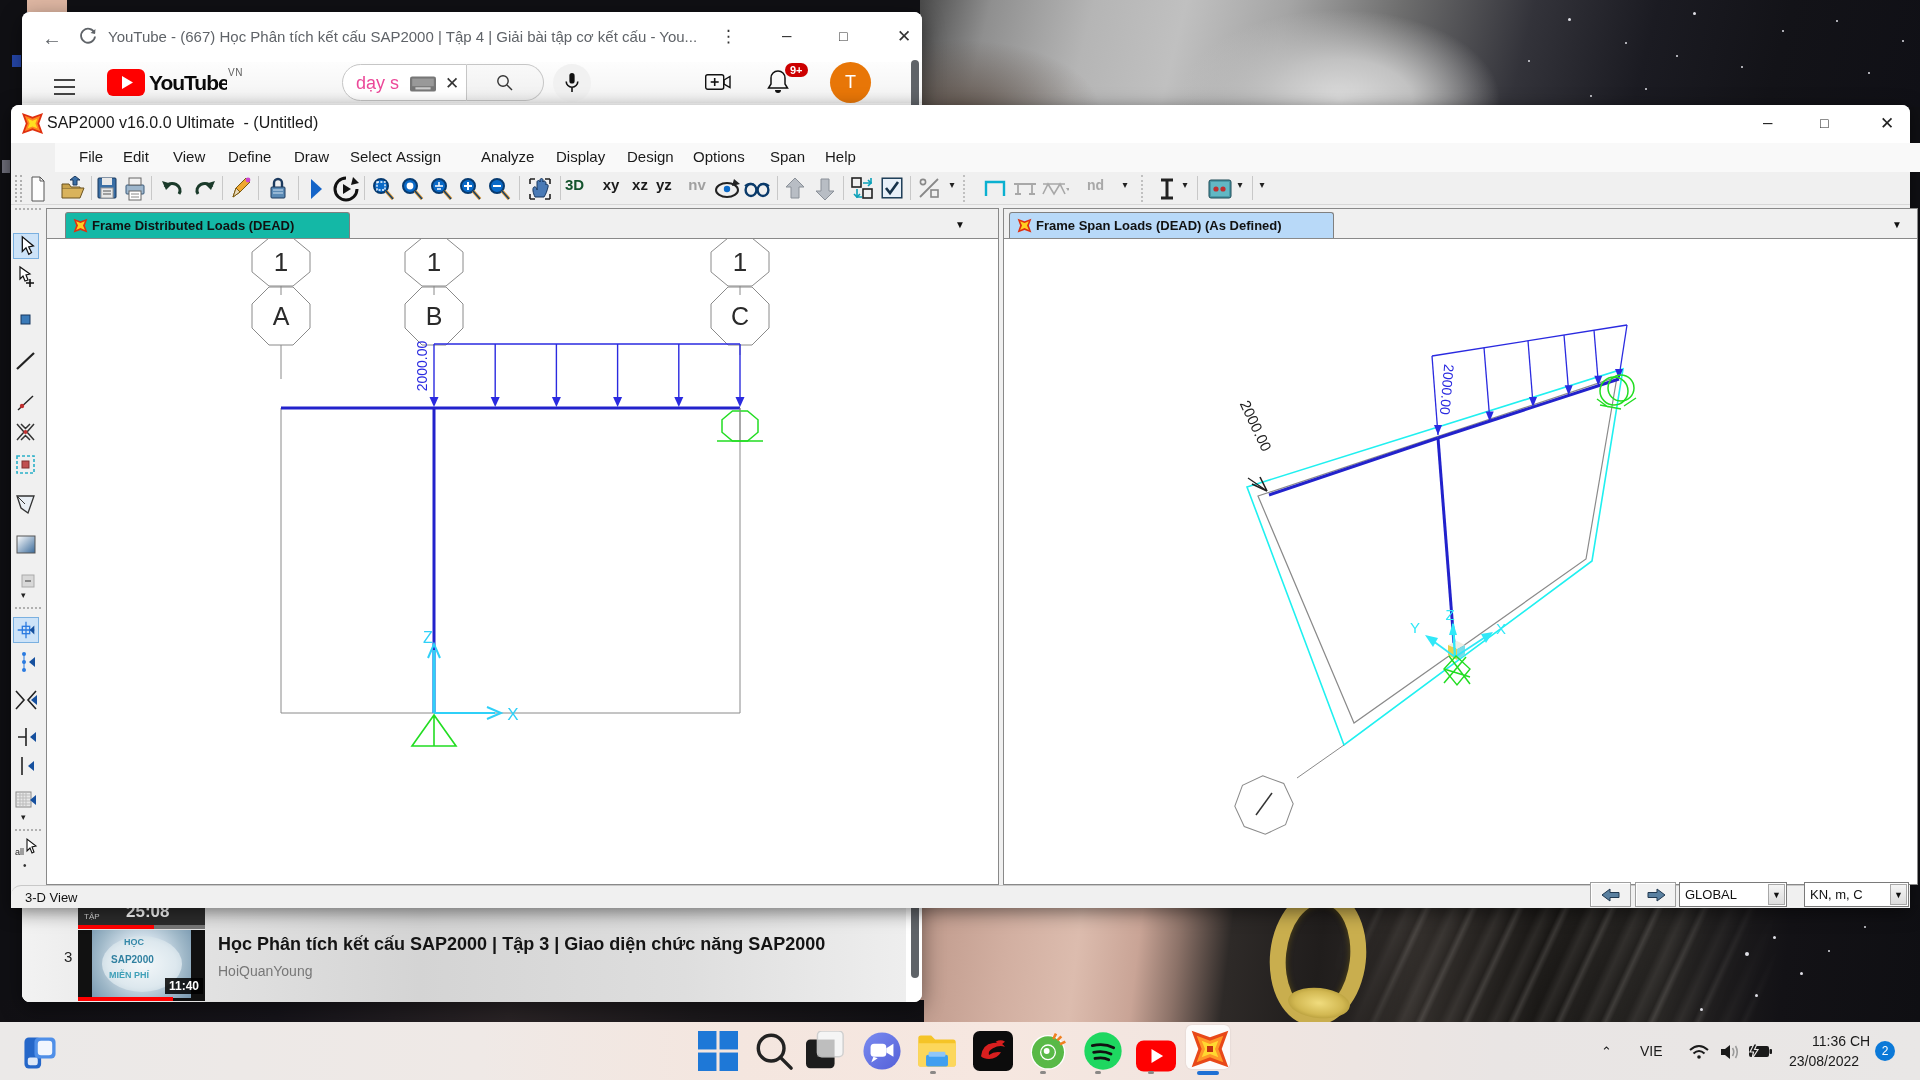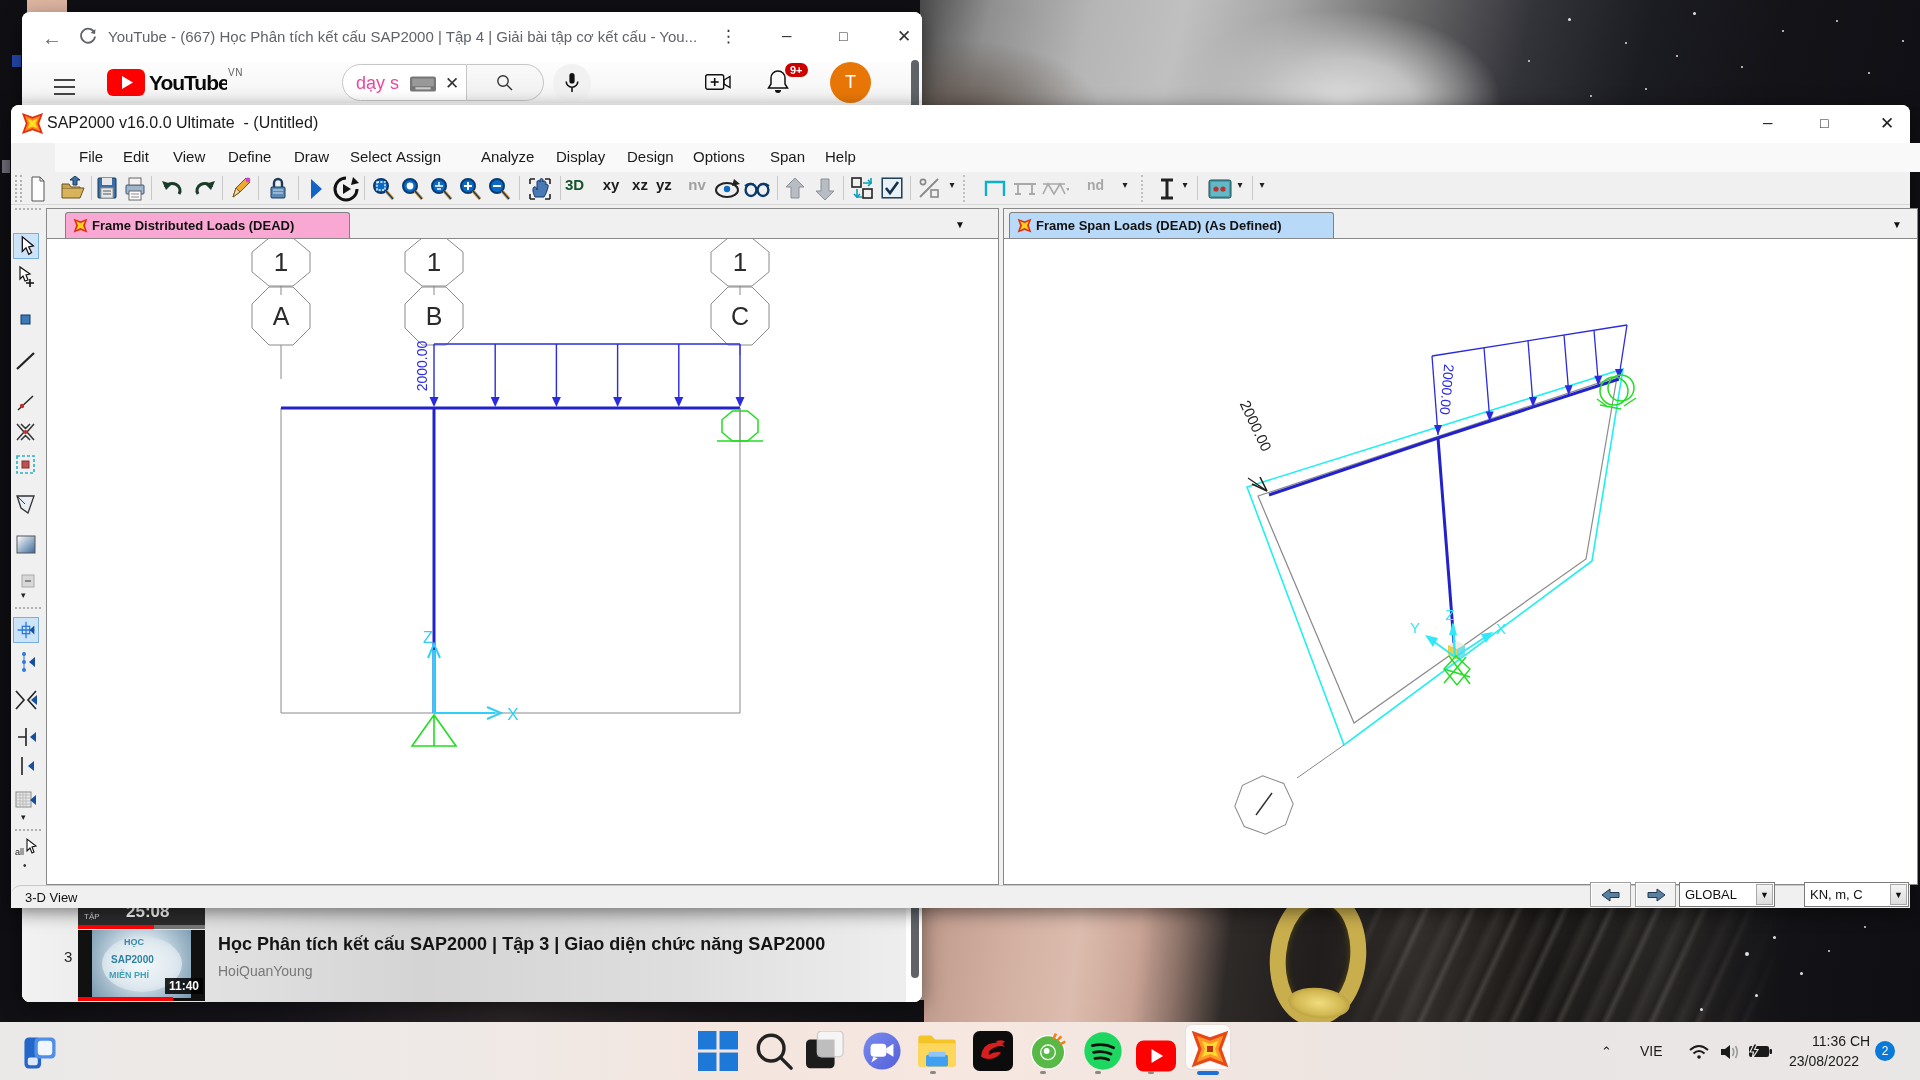--- a/index.html
+++ b/index.html
@@ -49,21 +49,21 @@
 #sap-title{position:absolute;left:0;top:0;width:100%;height:38px;background:#fff;border-radius:8px 8px 0 0;}
 #sap-title .t{position:absolute;left:36px;top:9px;font-size:16px;color:#1a1a1a;}
 .sapbtn{position:absolute;top:8px;font-size:17px;color:#222;}
 #sap-menu{position:absolute;left:0;top:38px;width:100%;height:29px;background:#f9f9f9;margin-left:44px;}
 #sap-menu span{position:absolute;top:5px;font-size:15px;color:#1a1a1a;}
 #sap-tools{position:absolute;left:0;top:67px;width:100%;height:33px;background:#f0f0f0;border-bottom:1px solid #d8d8d8;}
 #sap-left{position:absolute;left:0;top:100px;width:35px;height:680px;background:#f0f0f0;}
 #panelL{position:absolute;left:35px;top:103px;width:953px;height:677px;background:#f0f0f0;border:1px solid #898989;}
 #panelR{position:absolute;left:992px;top:103px;width:915px;height:677px;background:#f0f0f0;border:1px solid #898989;}
 .view{position:absolute;left:0px;top:29px;background:#fff;border-top:1px solid #898989;}
-.tab{position:absolute;top:3px;height:26px;background:#f9a8d4;border:1px solid #808080;border-bottom:none;border-radius:3px 3px 0 0;font-size:13px;font-weight:700;color:#111;}
+.tab{position:absolute;top:3px;height:26px;background:#14b8a6;border:1px solid #808080;border-bottom:none;border-radius:3px 3px 0 0;font-size:13px;font-weight:700;color:#111;}
 .tabR{background:#b8d9f8;}
 .tab .ic{position:absolute;left:7px;top:5px;}
 .tab .tx{position:absolute;left:26px;top:5px;white-space:nowrap;}
 .pdrop{position:absolute;top:10px;font-size:10px;color:#111;}
 #sap-status{position:absolute;left:0;top:780px;width:100%;height:23px;background:#f0f0f0;border-top:1px solid #c8c8c8;border-radius:10px;}
 .navbtn{position:absolute;top:-4px;width:41px;height:25px;background:#f2f2f2;border:1px solid #a0a0a0;box-shadow:inset 1px 1px 0 #fff;text-align:center;}
 .combo{position:absolute;top:-4px;height:25px;background:#fff;border:1px solid #7a7a7a;font-size:13px;color:#111;}
 .combo .cv{position:absolute;left:5px;top:4px;}
 .combo .cb{position:absolute;right:1px;top:1px;bottom:1px;width:17px;background:linear-gradient(#f4f4f4,#dcdcdc);border:1px solid #a8a8a8;text-align:center;font-size:9px;line-height:21px;color:#111;}
 
@@ -582,21 +582,21 @@
       </div>
     </div>
     <div id="sap-status">
       <span style="position:absolute;left:14px;top:4px;font-size:13px;color:#111;">3-D View</span>
       <div class="navbtn" style="left:1579px;"><svg width="20" height="16" viewBox="0 0 20 16" style="margin-top:4px;">
             <path d="M1 8 L9 2 L9 5.5 L18 5.5 L18 10.5 L9 10.5 L9 14 Z" fill="#5a80a0" stroke="#203850" stroke-width="1"></path>
           </svg></div>
       <div class="navbtn" style="left:1624px;"><svg width="20" height="16" viewBox="0 0 20 16" style="margin-top:4px;">
             <path d="M19 8 L11 2 L11 5.5 L2 5.5 L2 10.5 L11 10.5 L11 14 Z" fill="#5a80a0" stroke="#203850" stroke-width="1"></path>
           </svg></div>
-      <div class="combo" style="left:1668px;width:96px;">
+      <div class="combo" style="left:1668px;width:108px;">
           <span class="cv">GLOBAL</span>
           <span class="cb">▼</span>
         </div>
       <div class="combo" style="left:1793px;width:105px;">
           <span class="cv">KN, m, C</span>
           <span class="cb">▼</span>
         </div>
     </div>
   </div>
 

